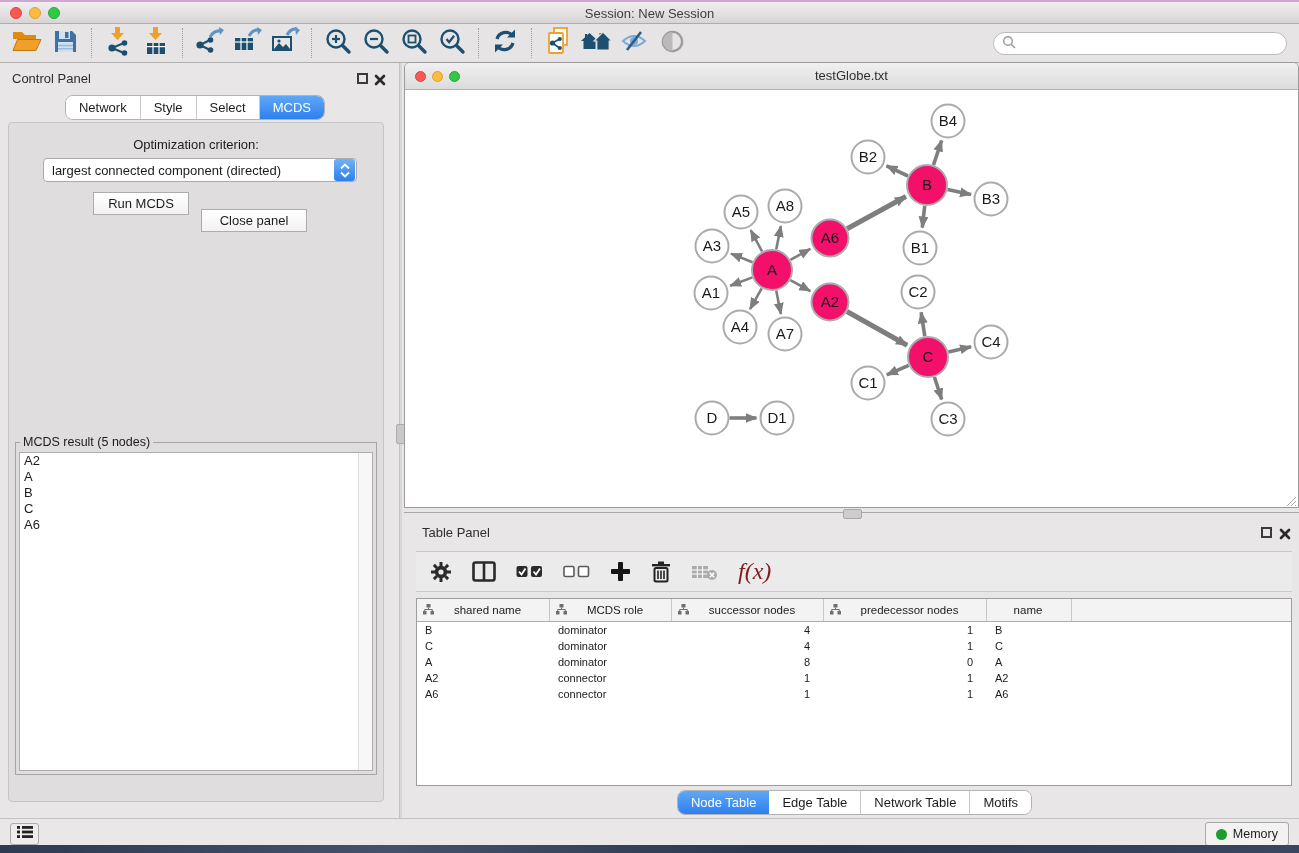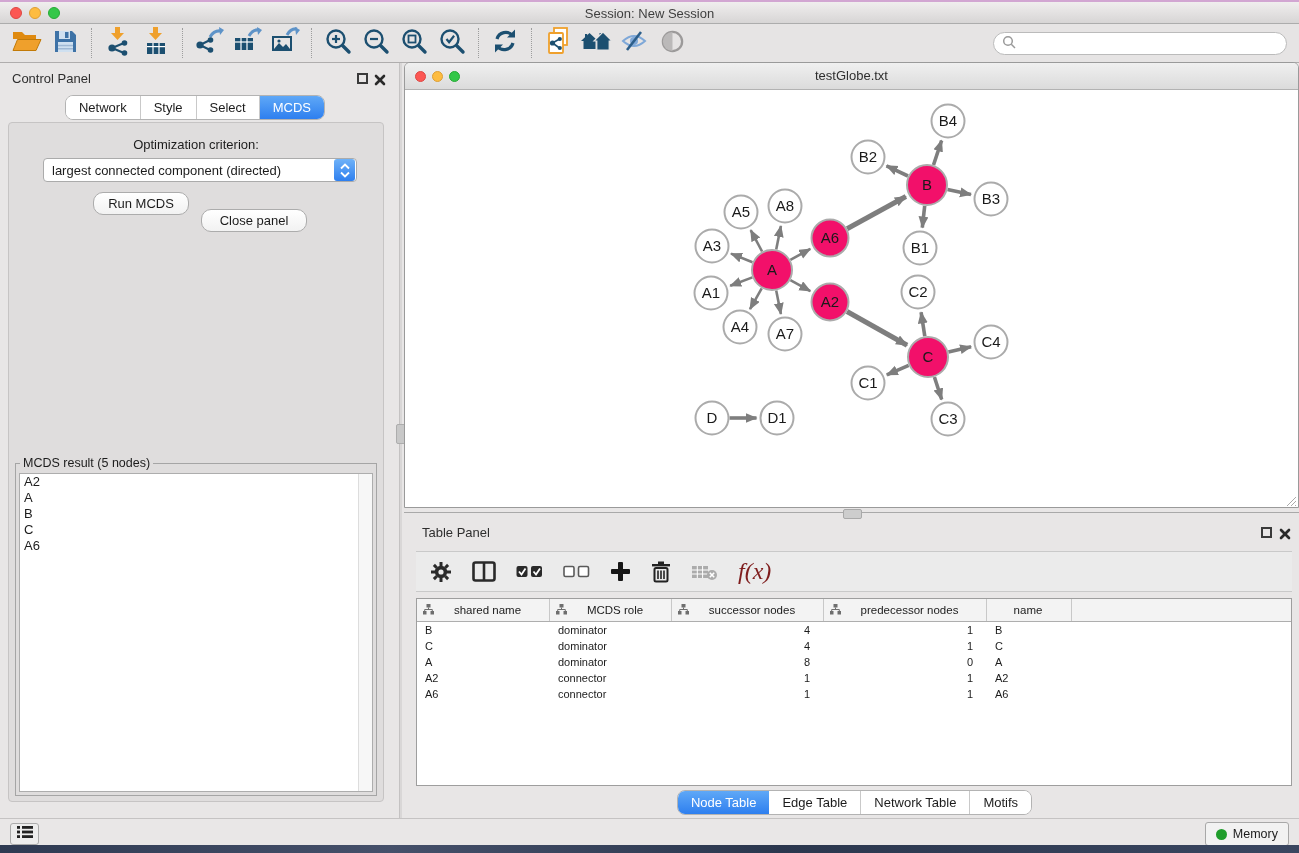--- a/index.html
+++ b/index.html
@@ -27,22 +27,22 @@
   .seg-group{display:flex;height:23px;border:1px solid #B3B3B3;border-radius:8px;overflow:hidden;background:#fff;}
   .seg{display:flex;align-items:center;justify-content:center;padding:0 13px;font-size:13px;border-right:1px solid #C9C9C9;background:#fff;cursor:pointer;white-space:nowrap;}
   .seg:last-child{border-right:none;}
   .seg.active{background:linear-gradient(#5FA8F7,#2E7FEF);color:#fff;border-right:none;}
   .cp-tabs{left:0;top:95px;width:390px;display:flex;justify-content:center;}
   .cp-body{left:8px;top:122px;width:374px;height:678px;background:#DFDDDD;border:1px solid #C6C4C4;border-radius:4px;}
   .opt-label{top:14px;width:100%;text-align:center;font-size:13px;}
   .combo{left:34px;top:35px;width:314px;height:24px;background:#fff;border:1px solid #ABABAB;border-radius:4px;display:flex;align-items:center;box-sizing:border-box;cursor:pointer;}
   .combo-text{flex:1;font-size:13px;padding-left:8px;white-space:nowrap;overflow:hidden;}
   .combo-step{width:21px;height:22px;background:linear-gradient(#6FB2F8,#2E7FEF);border-radius:3px;margin-right:1px;display:flex;align-items:center;justify-content:center;}
-  .btn{position:absolute;height:23px;background:linear-gradient(#FFFFFF,#F2F2F2);border:1px solid #ACACAC;border-radius:10px;font-size:13px;display:flex;align-items:center;justify-content:center;cursor:pointer;box-sizing:border-box;}
-  .mcds-fieldset{position:absolute;left:6px;top:333px;width:362px;height:340px;border:1px solid #A5A5A5;margin:0;padding:0;box-sizing:border-box;}
+  .btn{position:absolute;height:23px;background:linear-gradient(#FFFFFF,#F2F2F2);border:1px solid #ACACAC;border-radius:0;font-size:13px;display:flex;align-items:center;justify-content:center;cursor:pointer;box-sizing:border-box;}
+  .mcds-fieldset{position:absolute;left:6px;top:312px;width:362px;height:340px;border:1px solid #A5A5A5;margin:0;padding:0;box-sizing:border-box;}
   .mcds-fieldset legend{font-size:12.5px;margin-left:4px;padding:0 3px;}
   .mcds-list{position:absolute;left:3px;right:3px;top:3px;bottom:3px;background:#fff;border:1px solid #ADADAD;overflow:hidden;}
   .mcds-item{font-size:13px;line-height:16px;padding-left:4px;}
   .mcds-scroll{position:absolute;right:0;top:0;bottom:0;width:13px;background:#F7F7F7;border-left:1px solid #DDD;}
   
   .vdiv{left:399px;top:63px;width:2px;height:755px;background:#D9D7D7;border-left:1px solid #C4C2C2;}
   .vgrip{left:396px;top:424px;width:8px;height:18px;background:#C8C8C8;border:1px solid #ADADAD;border-radius:2px;cursor:col-resize;}
   .hdiv{left:404px;top:512px;width:895px;height:1px;background:#A9A9A9;}
   .hgrip{left:843px;top:509px;width:17px;height:8px;background:#CDCDCD;border:1px solid #A9A9A9;border-radius:2px;cursor:row-resize;}
   

